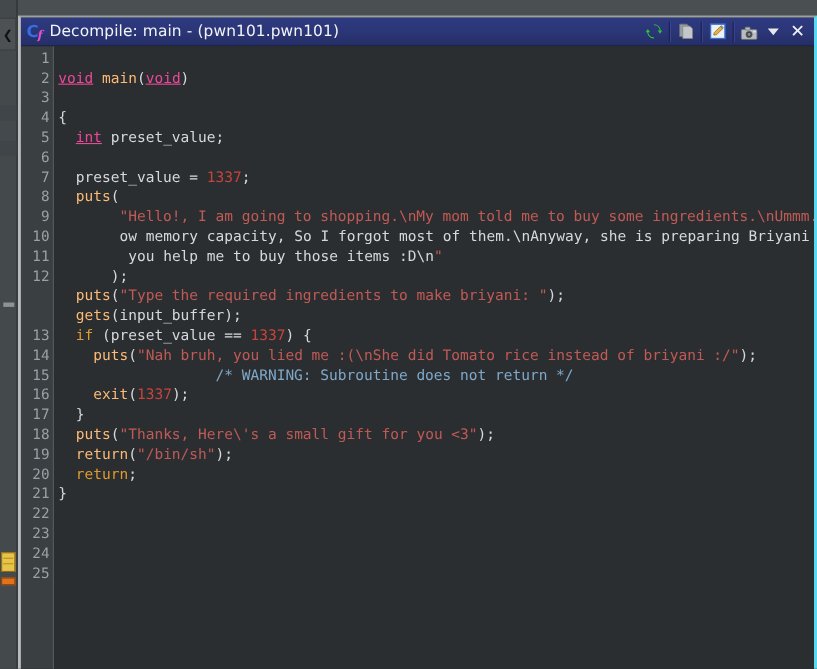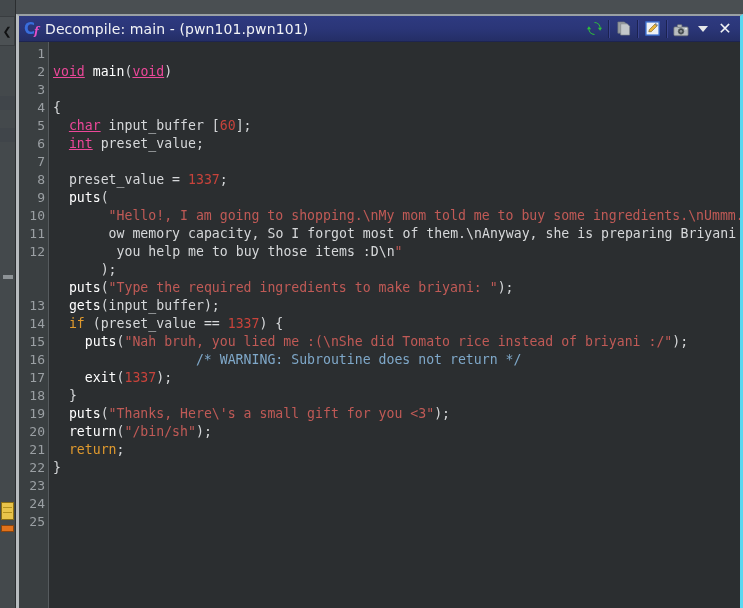--- a/index.html
+++ b/index.html
@@ -192,21 +192,21 @@
   .code .row {
     height: 18px;
     line-height: 18px;
     font: 13.2px "DejaVu Sans Mono", monospace;
     color: #d6d8da;
     white-space: pre;
   }
 
   
   .t-type   { color: #ec4899; text-decoration: underline; }
-  .t-fn     { color: #ffffff; }
+  .t-fn     { color: #fdba74; }
   .t-num    { color: #c8433b; }
   .t-str    { color: #c05a56; }
   .t-kw     { color: #e09a2e; }
   .t-cmt    { color: #7fa8c9; }
   .t-plain  { color: #d6d8da; }
 </style>
 </head>
 <body>
 
 <div id="app">
@@ -318,21 +318,20 @@
           <div class="ln">22</div>
           <div class="ln">23</div>
           <div class="ln">24</div>
           <div class="ln">25</div>
         </div>
       <div class="code" id="code">
           <div class="row"></div>
           <div class="row"><span class="t-type">void</span> <span class="t-fn">main</span>(<span class="t-type">void</span>)</div>
           <div class="row"></div>
           <div class="row">{</div>
-          <div class="row">  <span class="t-type">char</span> <span class="t-plain">input_buffer</span> [<span class="t-num">60</span>];</div>
           <div class="row">  <span class="t-type">int</span> <span class="t-plain">preset_value</span>;</div>
           <div class="row"></div>
           <div class="row">  <span class="t-plain">preset_value</span> = <span class="t-num">1337</span>;</div>
           <div class="row">  <span class="t-fn">puts</span>(</div>
           <div class="row">       <span class="t-str">"Hello!, I am going to shopping.\nMy mom told me to buy some ingredients.\nUmmm.</span></div>
           <div class="row">       <span class="t-plain">ow</span> <span class="t-plain">memory</span> <span class="t-plain">capacity</span>, <span class="t-plain">So</span> <span class="t-plain">I</span> <span class="t-plain">forgot</span> <span class="t-plain">most</span> <span class="t-plain">of</span> <span class="t-plain">them</span>.\<span class="t-plain">nAnyway</span>, <span class="t-plain">she</span> <span class="t-plain">is</span> <span class="t-plain">preparing</span> <span class="t-plain">Briyani</span> </div>
           <div class="row">        <span class="t-plain">you</span> <span class="t-plain">help</span> <span class="t-plain">me</span> <span class="t-plain">to</span> <span class="t-plain">buy</span> <span class="t-plain">those</span> <span class="t-plain">items</span> :<span class="t-plain">D</span>\<span class="t-plain">n</span><span class="t-str">"</span></div>
           <div class="row">      );</div>
           <div class="row">  <span class="t-fn">puts</span>(<span class="t-str">"Type the required ingredients to make briyani: "</span>);</div>
           <div class="row">  <span class="t-fn">gets</span>(<span class="t-plain">input_buffer</span>);</div>

